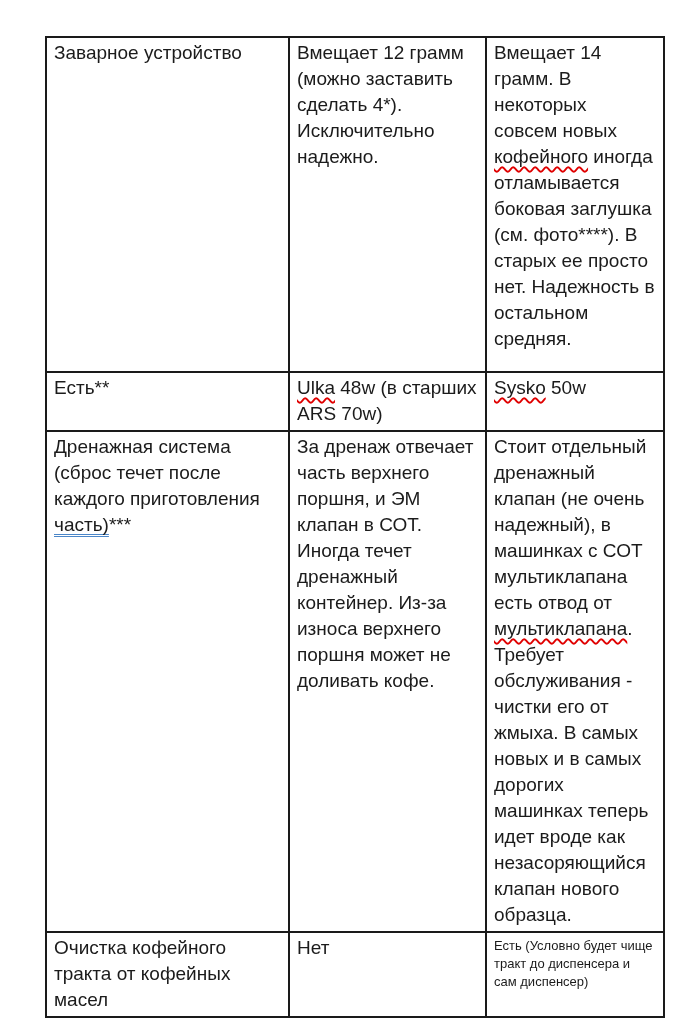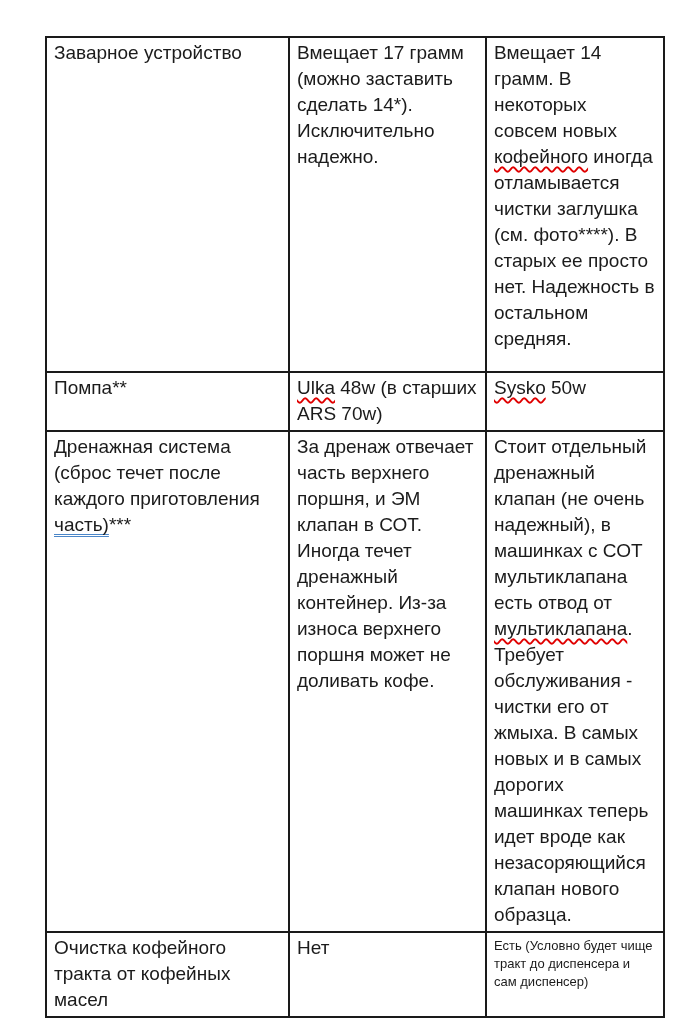--- a/index.html
+++ b/index.html
@@ -67,30 +67,30 @@
       <col style="width:197px">
       <col style="width:178px">
     </colgroup>
     <tbody>
 
       <tr class="r1">
         <td>
           <span>Заварное устройство</span>
         </td>
         <td>
-          <span>Вмещает 17 грамм (можно заставить сделать 14*). Исключительно надежно.</span>
+          <span>Вмещает 12 грамм (можно заставить сделать 4*). Исключительно надежно.</span>
         </td>
         <td>
-          <span>Вмещает 14 грамм. В некоторых совсем новых </span><span class="sp">кофейного</span><span> иногда отламывается чистки заглушка (см. фото****). В старых ее просто нет. Надежность в остальном средняя.</span>
+          <span>Вмещает 14 грамм. В некоторых совсем новых </span><span class="sp">кофейного</span><span> иногда отламывается боковая заглушка (см. фото****). В старых ее просто нет. Надежность в остальном средняя.</span>
         </td>
       </tr>
 
       <tr class="r2">
         <td>
-          <span>Помпа**</span>
+          <span>Есть**</span>
         </td>
         <td>
           <span class="sp">Ulka</span><span> 48w (в старших ARS 70w)</span>
         </td>
         <td>
           <span class="sp">Sysko</span><span> 50w</span>
         </td>
       </tr>
 
       <tr class="r3">

